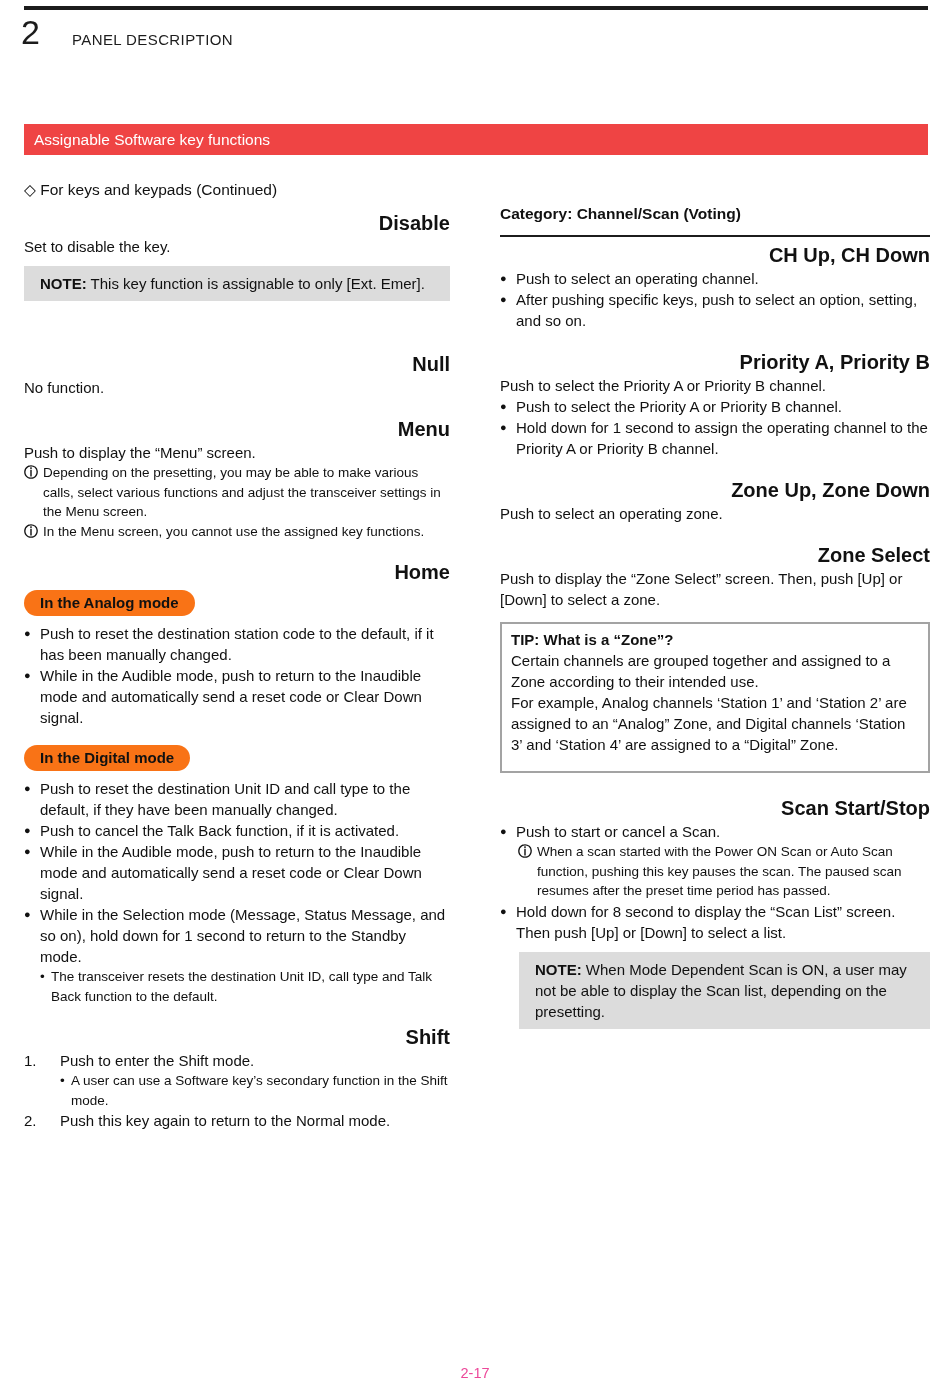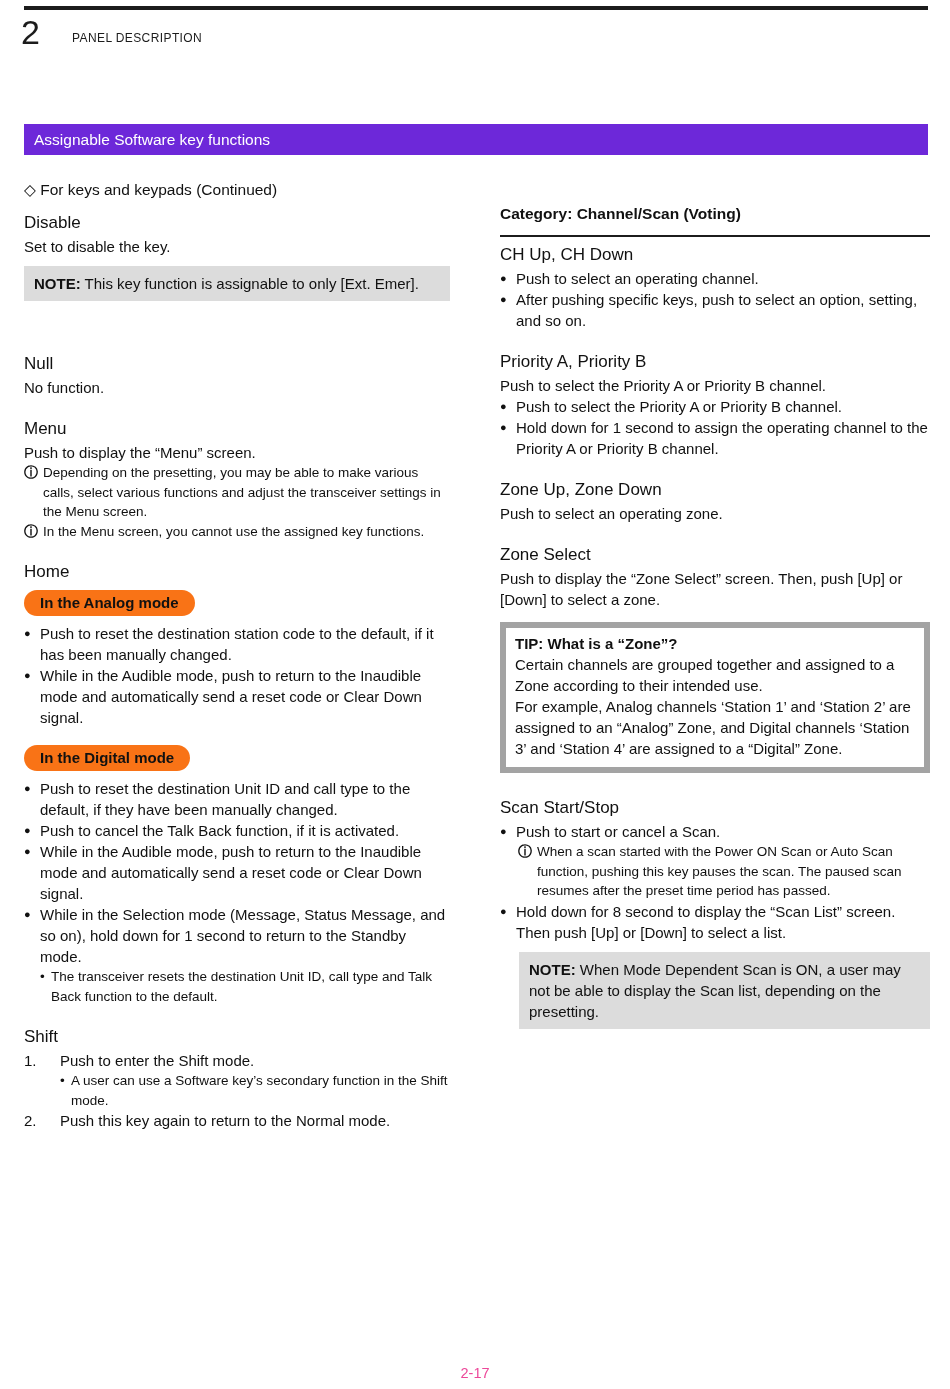--- a/index.html
+++ b/index.html
@@ -4,36 +4,36 @@
 <style>
   html,body { margin:0; padding:0; background:#e8e8e8; }
   .page {
     position:relative; width:950px; height:1389px; margin:0 auto;
     background:#ffffff; color:#111;
     font-family:"Liberation Sans", sans-serif;
     overflow:hidden;
   }
   .top-rule { position:absolute; left:24px; right:22px; top:6px; height:4px; background:#1c1c1c; }
   .chapter-num { position:absolute; left:21px; top:13px; font-size:34px; font-weight:400; color:#1c1c1c; }
-  .chapter-title { position:absolute; left:72px; top:31px; font-size:12px; letter-spacing:0.4px; color:#1c1c1c; }
+  .chapter-title { position:absolute; left:72px; top:31px; font-size:15px; letter-spacing:0.4px; color:#1c1c1c; }
   .banner {
     position:absolute; left:24px; right:22px; top:124px; height:31px;
-    background:#6d28d9; color:#ffffff; font-size:15.5px; line-height:31px;
+    background:#ef4444; color:#ffffff; font-size:15.5px; line-height:31px;
     padding-left:10px; box-sizing:border-box;
   }
   .col { position:absolute; font-size:15px; line-height:21px; }
   .col-left  { left:24px;  top:179px; width:426px; }
   .col-right { left:500px; top:203px; width:430px; }
 
   .subtitle { font-size:15.5px; margin:0 0 12px 0; }
-  .sec { font-size:17px; font-weight:normal; margin:20px 0 2px 0; line-height:22px; }
+  .sec { font-size:20px; font-weight:bold; margin:20px 0 2px 0; line-height:22px;text-align:right; }
   .sec.first { margin-top:10px; }
   .body-line { margin:0; }
 
-  .note-box { background:#dcdcdc; padding:7px 10px; margin:9px 0 6px 0; }
+  .note-box { background:#dcdcdc; padding:7px 16px; margin:9px 0 6px 0; }
   .note-box .b { font-weight:bold; }
   .note-box.indent { margin-left:19px; margin-top:9px; }
 
   .gap-lg { height:26px; }
   .gap-sm { height:12px; }
 
   .badge {
     display:inline-block; background:#f97316; border-radius:13px;
     padding:2px 16px 3px 16px; font-weight:bold; font-size:15px;
     margin:5px 0 7px 0;
@@ -56,21 +56,21 @@
   .step .num { flex:none; width:36px; }
   .step .tx { flex:1; }
   .step-sub { margin-left:36px; }
   .step-sub .mk { width:11px; }
 
   .cat-title {
     font-weight:bold; font-size:15.5px; line-height:22px;
     border-bottom:2px solid #1c1c1c; padding-bottom:10px; margin-bottom:7px;
   }
 
-  .tip-box { border:6px solid #a3a3a3; padding:5px 9px 8px 9px; margin:12px 0 0 0; }
+  .tip-box { border:2px solid #a3a3a3; padding:5px 9px 16px 9px; margin:12px 0 0 0; }
   .tip-box .tip-title { font-weight:bold; }
 
   .footer { position:absolute; left:0; right:0; bottom:8px; text-align:center; font-size:14.5px; color:#ec4899; }
 </style>
 </head>
 <body>
 
 <div class="page">
 
   <div class="top-rule"></div>

